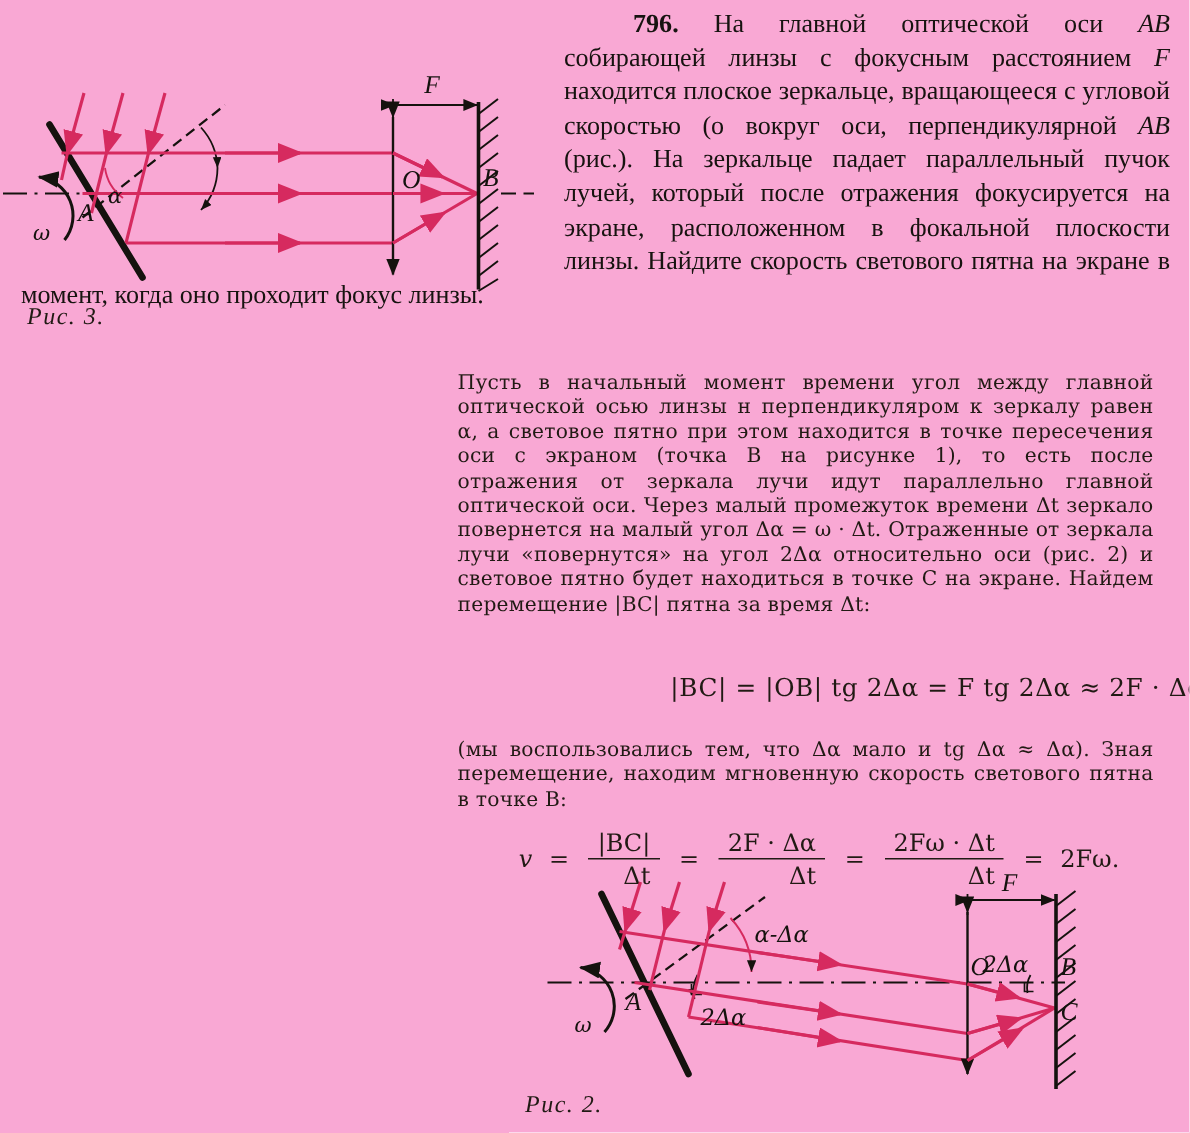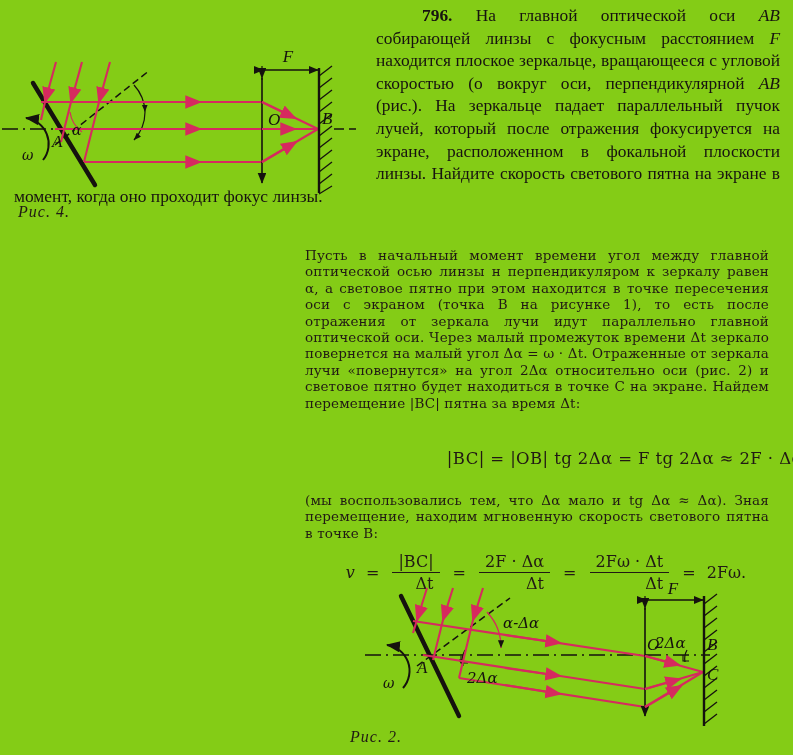--- a/index.html
+++ b/index.html
@@ -4,21 +4,21 @@
 <style>
   html, body {
     margin: 0;
     padding: 0;
     background: #ffffff;
   }
   .page {
     position: relative;
     width: 793px;
     height: 755px;
-    background: #84cc16;
+    background: #f9a8d4;
     overflow: hidden;
     font-family: "Liberation Serif", "DejaVu Serif", serif;
     color: #15120e;
   }
 
   
   .problem-text {
     position: absolute;
     left: 14px;
     top: 4px;
@@ -197,21 +197,21 @@
 
       <text x="288" y="12" text-anchor="middle" font-family="Liberation Serif, serif" font-size="17" font-style="italic" fill="#15120e">F</text>
       <text x="52" y="97" font-family="Liberation Serif, serif" font-size="17" font-style="italic" fill="#15120e">A</text>
       <text x="268" y="75" font-family="Liberation Serif, serif" font-size="17" font-style="italic" fill="#15120e">O</text>
       <text x="322" y="74" font-family="Liberation Serif, serif" font-size="17" font-style="italic" fill="#15120e">B</text>
       <text x="72" y="85" font-family="DejaVu Serif, serif" font-size="14" font-style="italic" fill="#15120e">α</text>
       <text x="22" y="110" font-family="DejaVu Serif, serif" font-size="14" font-style="italic" fill="#15120e">ω</text>
     </svg>
   </div>
 
-  <div class="fig-caption" id="caption-1">Рис. 4.</div>
+  <div class="fig-caption" id="caption-1">Рис. 3.</div>
 
   <div class="solution">
     <p>Пусть в начальный момент времени угол между главной оптической осью линзы н перпендикуляром к зеркалу равен α, а световое пятно при этом находится в точке пересечения оси с экраном (точка B на рисунке 1), то есть после отражения от зеркала лучи идут параллельно главной оптической оси. Через малый промежуток времени Δt зеркало повернется на малый угол Δα = ω · Δt. Отраженные от зеркала лучи «повернутся» на угол 2Δα относительно оси (рис. 2) и световое пятно будет находиться в точке C на экране. Найдем перемещение |BC| пятна за время Δt:</p>
   </div>
 
   <div class="formula-1">|BC| = |OB| tg 2Δα = F tg 2Δα ≈ 2F · Δα</div>
 
   <div class="solution" style="top:492px;">
     <p>(мы воспользовались тем, что Δα мало и tg Δα ≈ Δα). Зная перемещение, находим мгновенную скорость светового пятна в точке B:</p>
   </div>

